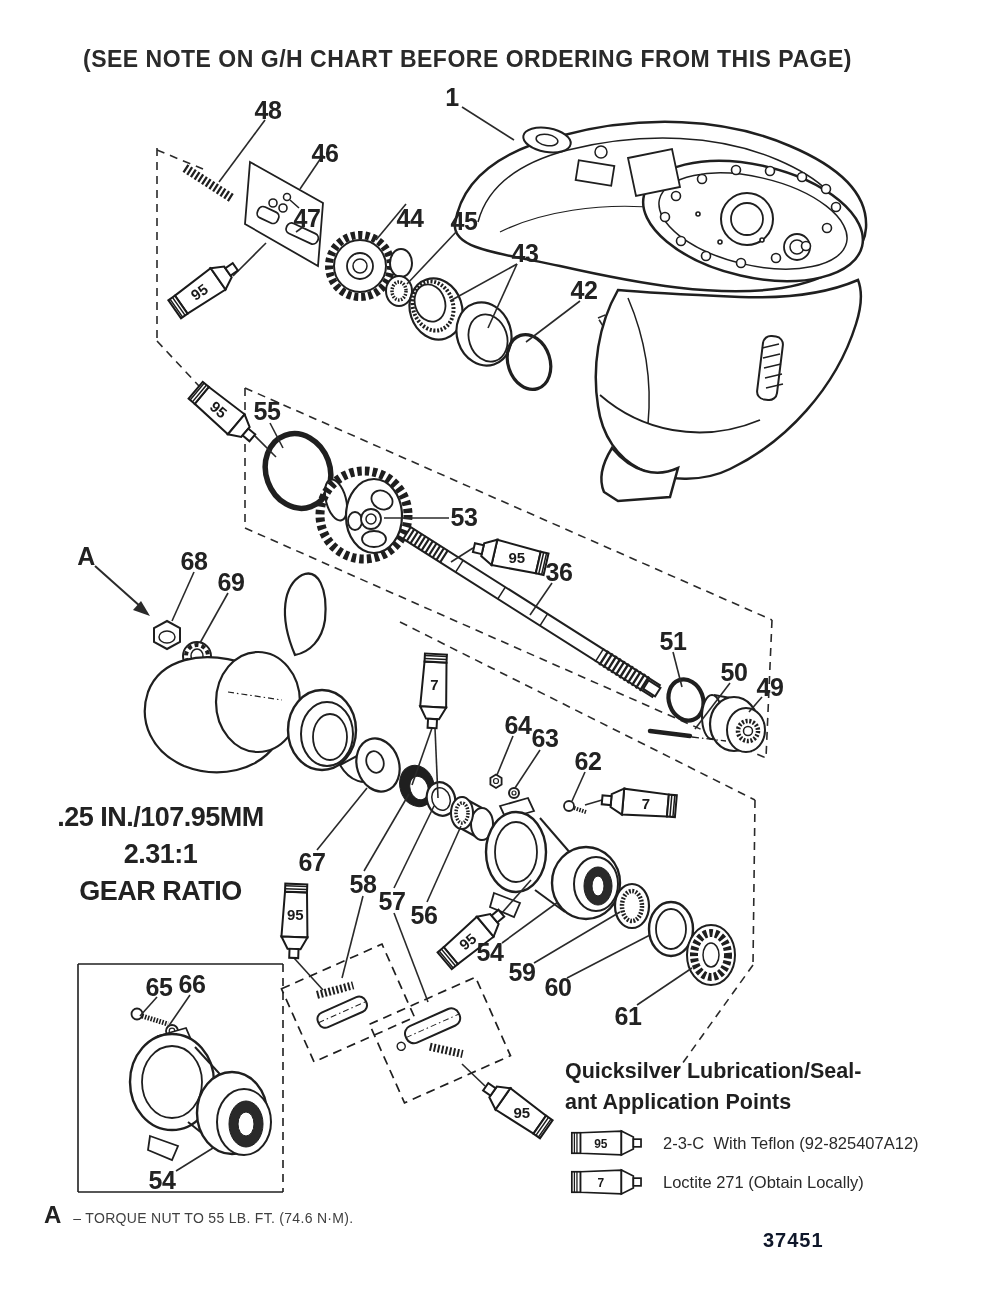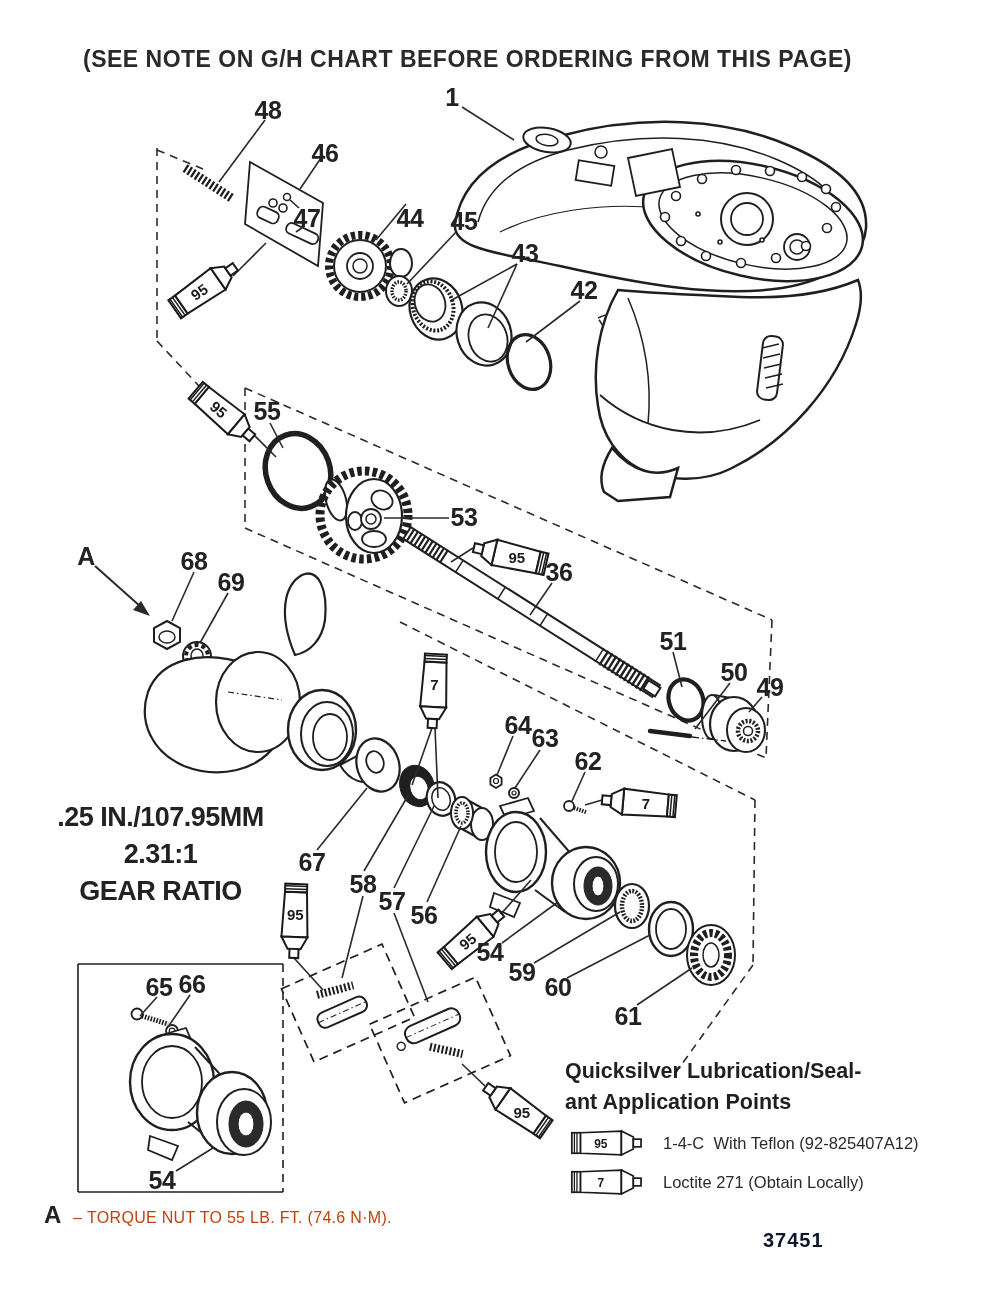--- a/index.html
+++ b/index.html
@@ -12,21 +12,21 @@
   .legend{position:absolute;left:565px;top:1056px;width:425px}
   .legend-title{font-weight:bold;font-size:21.5px;line-height:31px;color:#1f1f1f}
   .legend-item{display:flex;align-items:center;margin-top:11px;gap:16px}
   .legend-item svg{width:82px;height:28px;flex:none}
   .legend-item svg .t-shape{fill:#fff;stroke:#1a1a1a;stroke-width:2}
   .legend-item svg .t-line{stroke:#1a1a1a;stroke-width:1.5}
   .legend-item svg text{font:bold 14px "Liberation Sans",sans-serif;fill:#1a1a1a;text-anchor:middle}
   .legend-text{font-size:16.5px;color:#2a2a2a;white-space:pre}
   .footnote{position:absolute;left:44px;top:1201px;display:flex;align-items:baseline;gap:12px}
   .fn-marker{font-weight:bold;font-size:24px;color:#222}
-  .fn-text{font-size:16px;letter-spacing:.3px;color:#c2410c}
+  .fn-text{font-size:14px;letter-spacing:.3px;color:#404040}
   .doc-number{position:absolute;left:763px;top:1229px;font-weight:bold;font-size:20px;letter-spacing:1px;color:#0f172a}
   .tube-label{font:bold 15px "Liberation Sans",sans-serif;fill:#1a1a1a;text-anchor:middle}
   #tube-layer .t-shape{fill:#fff;stroke:#1a1a1a;stroke-width:2}
   #tube-layer .t-line{stroke:#1a1a1a;stroke-width:1.5}
 </style>
 </head>
 <body>
 
 <div class="stage">
 
@@ -451,21 +451,21 @@
     <div class="legend-item">
       <svg viewBox="-48 -16 96 32">
         <polygon class="t-shape" points="-30,-12 18,-14 18,14 -30,12"></polygon>
         <rect class="t-shape" x="-40" y="-12" width="10" height="24"></rect>
         <line class="t-line" x1="-37" y1="-12" x2="-37" y2="12"></line>
         <line class="t-line" x1="-34" y1="-12" x2="-34" y2="12"></line>
         <polygon class="t-shape" points="18,-14 32,-7 32,7 18,14"></polygon>
         <rect class="t-shape" x="32" y="-4.5" width="9" height="9"></rect>
         <text x="-6" y="5.5">95</text>
       </svg>
-      <span class="legend-text">1-4-C  With Teflon (92-825407A12)</span>
+      <span class="legend-text">2-3-C  With Teflon (92-825407A12)</span>
     </div>
     <div class="legend-item">
       <svg viewBox="-48 -16 96 32">
         <polygon class="t-shape" points="-30,-12 18,-14 18,14 -30,12"></polygon>
         <rect class="t-shape" x="-40" y="-12" width="10" height="24"></rect>
         <line class="t-line" x1="-37" y1="-12" x2="-37" y2="12"></line>
         <line class="t-line" x1="-34" y1="-12" x2="-34" y2="12"></line>
         <polygon class="t-shape" points="18,-14 32,-7 32,7 18,14"></polygon>
         <rect class="t-shape" x="32" y="-4.5" width="9" height="9"></rect>
         <text x="-6" y="5.5">7</text>

